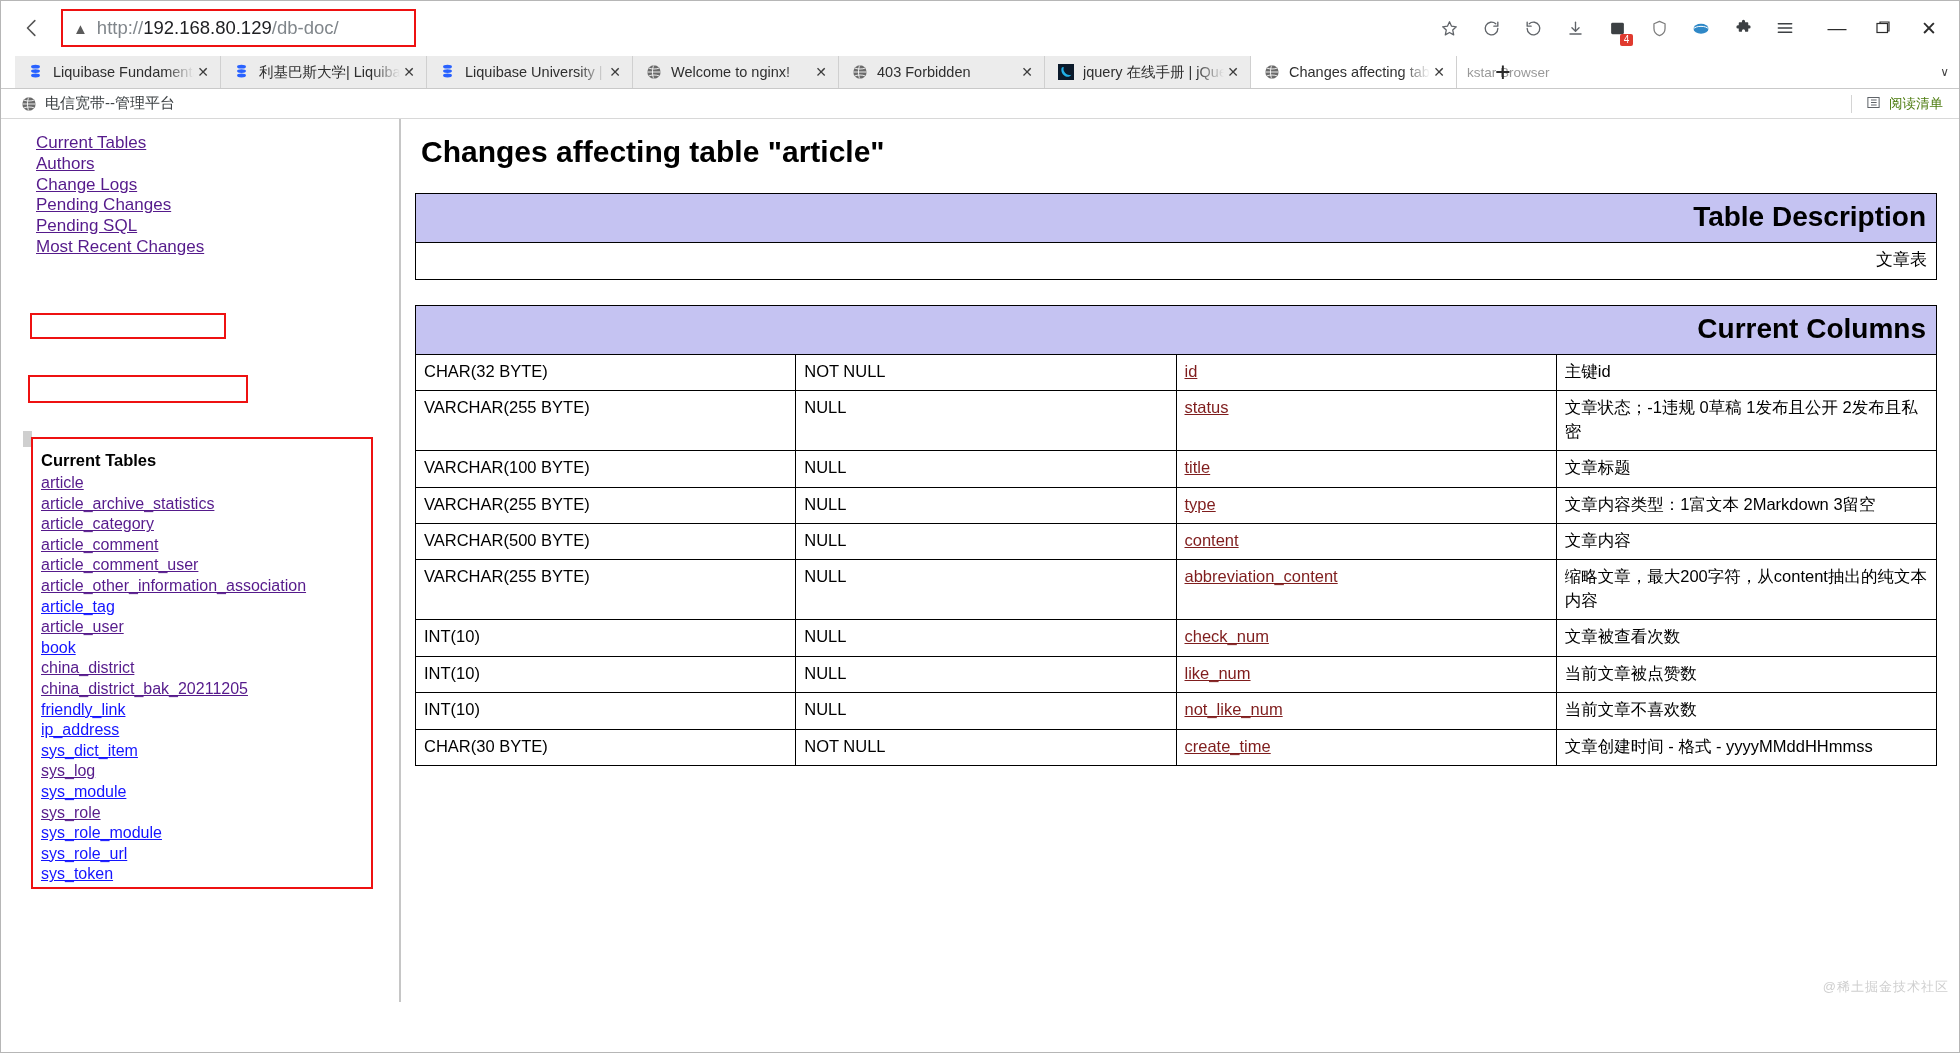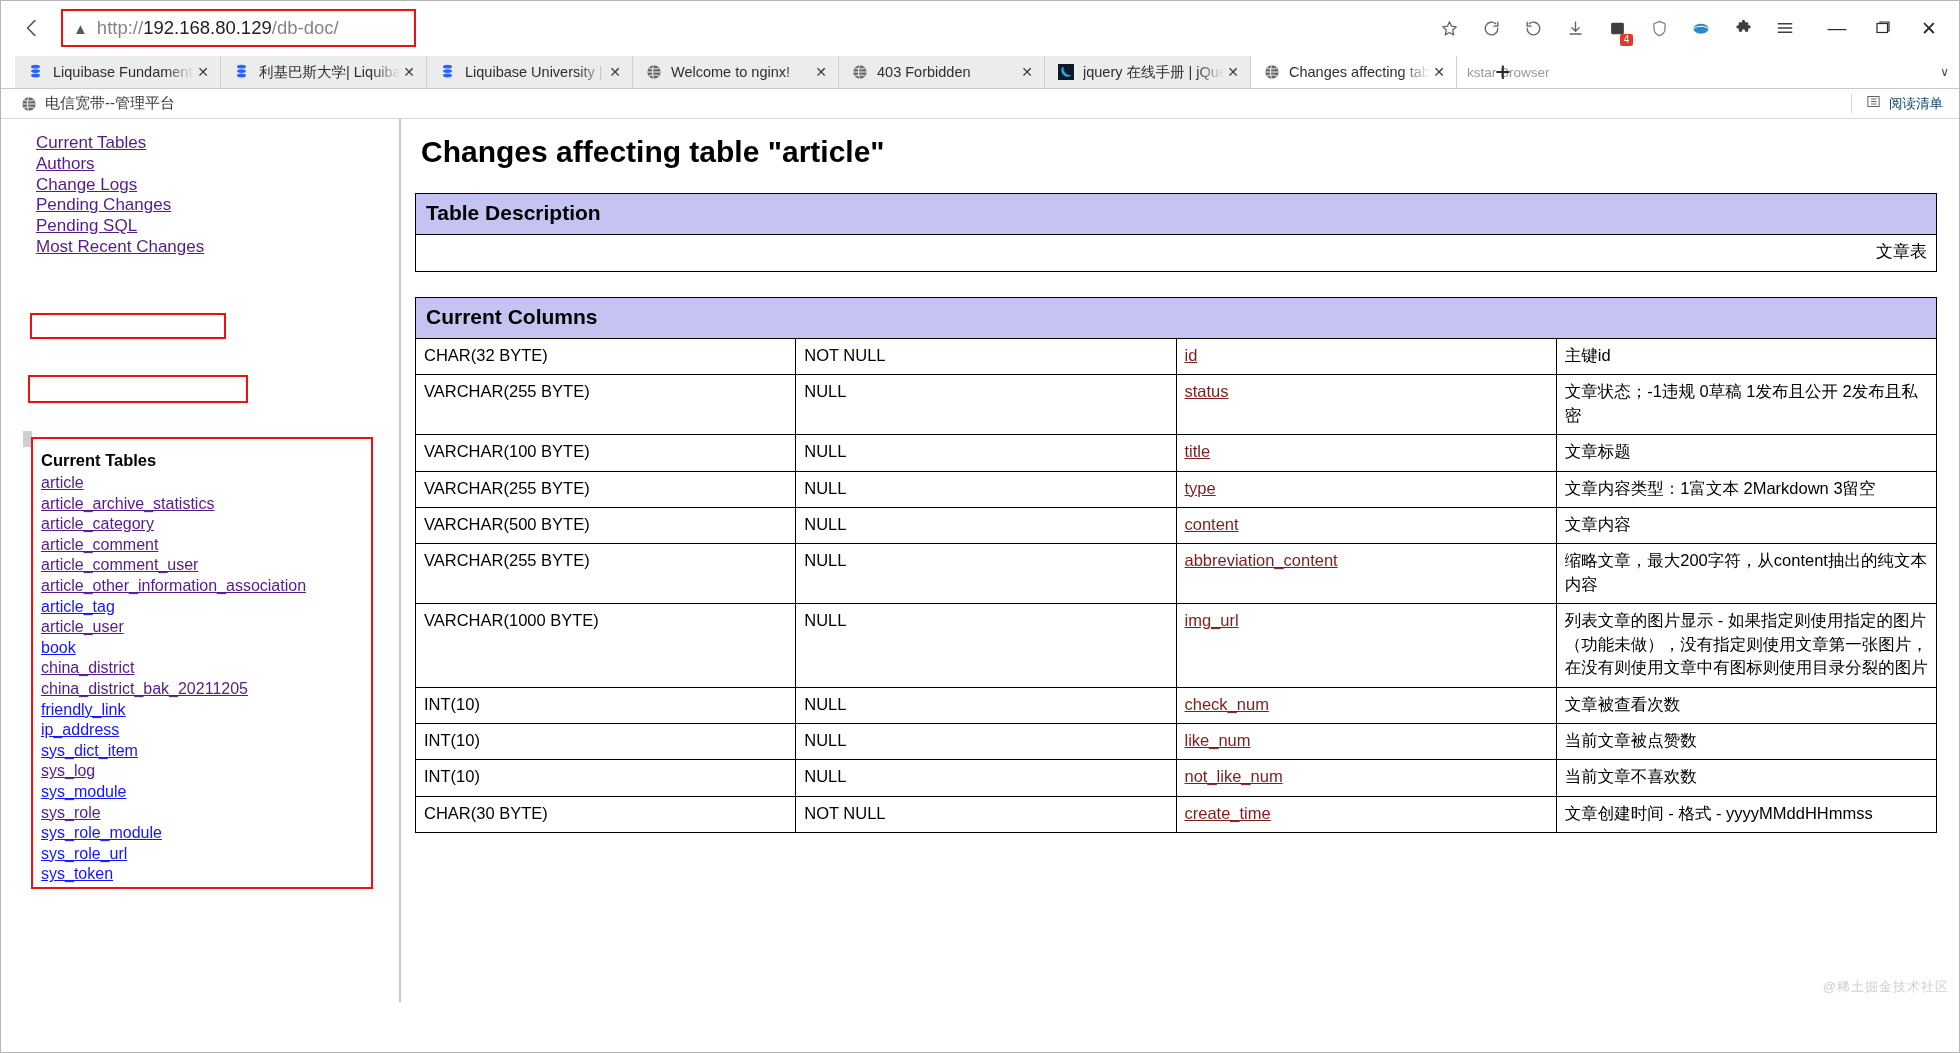--- a/index.html
+++ b/index.html
@@ -173,25 +173,24 @@
     font-size: 15px;
     color: #3c4043;
     cursor: pointer;
   }
   .globe-ic { display: flex; align-items: center; }
   .bm-right {
     margin-left: auto;
     display: flex; align-items: flex-end;
     gap: 8px;
     font-size: 13.5px;
-    color: #0c4a6e;
+    color: #4d7c0f;
     padding-right: 6px;
     border-left: 1px solid #d4d4d4;
     padding-left: 14px;
-    font-family: Liberation Mono, monospace;
   }
 
   
   .page {
     position: relative;
     height: 883px;
     display: flex;
     background: #ffffff;
     overflow: hidden;
   }
@@ -274,25 +273,25 @@
   table.tbl {
     width: 100%;
     border-collapse: collapse;
     table-layout: fixed;
     margin-bottom: 25px;
     border: 1px solid #000;
   }
   table.tbl td, table.tbl th { border: 1px solid #000; }
   .sec-head {
     background: #c5c3f2;
-    font-size: 21px;
+    font-size: 28px;
     font-weight: bold;
     color: #000;
     padding: 7px 10px 9px 10px;
-    text-align: left;
+    text-align: right;
   }
   .desc-cell {
     font-size: 17px;
     padding: 6px 9px 7px 9px;
     color: #000;
     line-height: 1.35;
     text-align: right;
   }
   .cc-cell {
     font-size: 16.5px;
@@ -602,26 +601,20 @@
           <td class="cc-cell col-name"><a class="visited">content</a></td>
           <td class="cc-cell">文章内容</td>
         </tr>
         <tr>
           <td class="cc-cell col-type">VARCHAR(255 BYTE)</td>
           <td class="cc-cell col-null">NULL</td>
           <td class="cc-cell col-name"><a class="visited">abbreviation_content</a></td>
           <td class="cc-cell">缩略文章，最大200字符，从content抽出的纯文本内容</td>
         </tr>
         <tr>
-          <td class="cc-cell col-type">VARCHAR(1000 BYTE)</td>
-          <td class="cc-cell col-null">NULL</td>
-          <td class="cc-cell col-name"><a class="visited">img_url</a></td>
-          <td class="cc-cell">列表文章的图片显示 - 如果指定则使用指定的图片（功能未做），没有指定则使用文章第一张图片，在没有则使用文章中有图标则使用目录分裂的图片</td>
-        </tr>
-        <tr>
           <td class="cc-cell col-type">INT(10)</td>
           <td class="cc-cell col-null">NULL</td>
           <td class="cc-cell col-name"><a class="visited">check_num</a></td>
           <td class="cc-cell">文章被查看次数</td>
         </tr>
         <tr>
           <td class="cc-cell col-type">INT(10)</td>
           <td class="cc-cell col-null">NULL</td>
           <td class="cc-cell col-name"><a class="visited">like_num</a></td>
           <td class="cc-cell">当前文章被点赞数</td>

